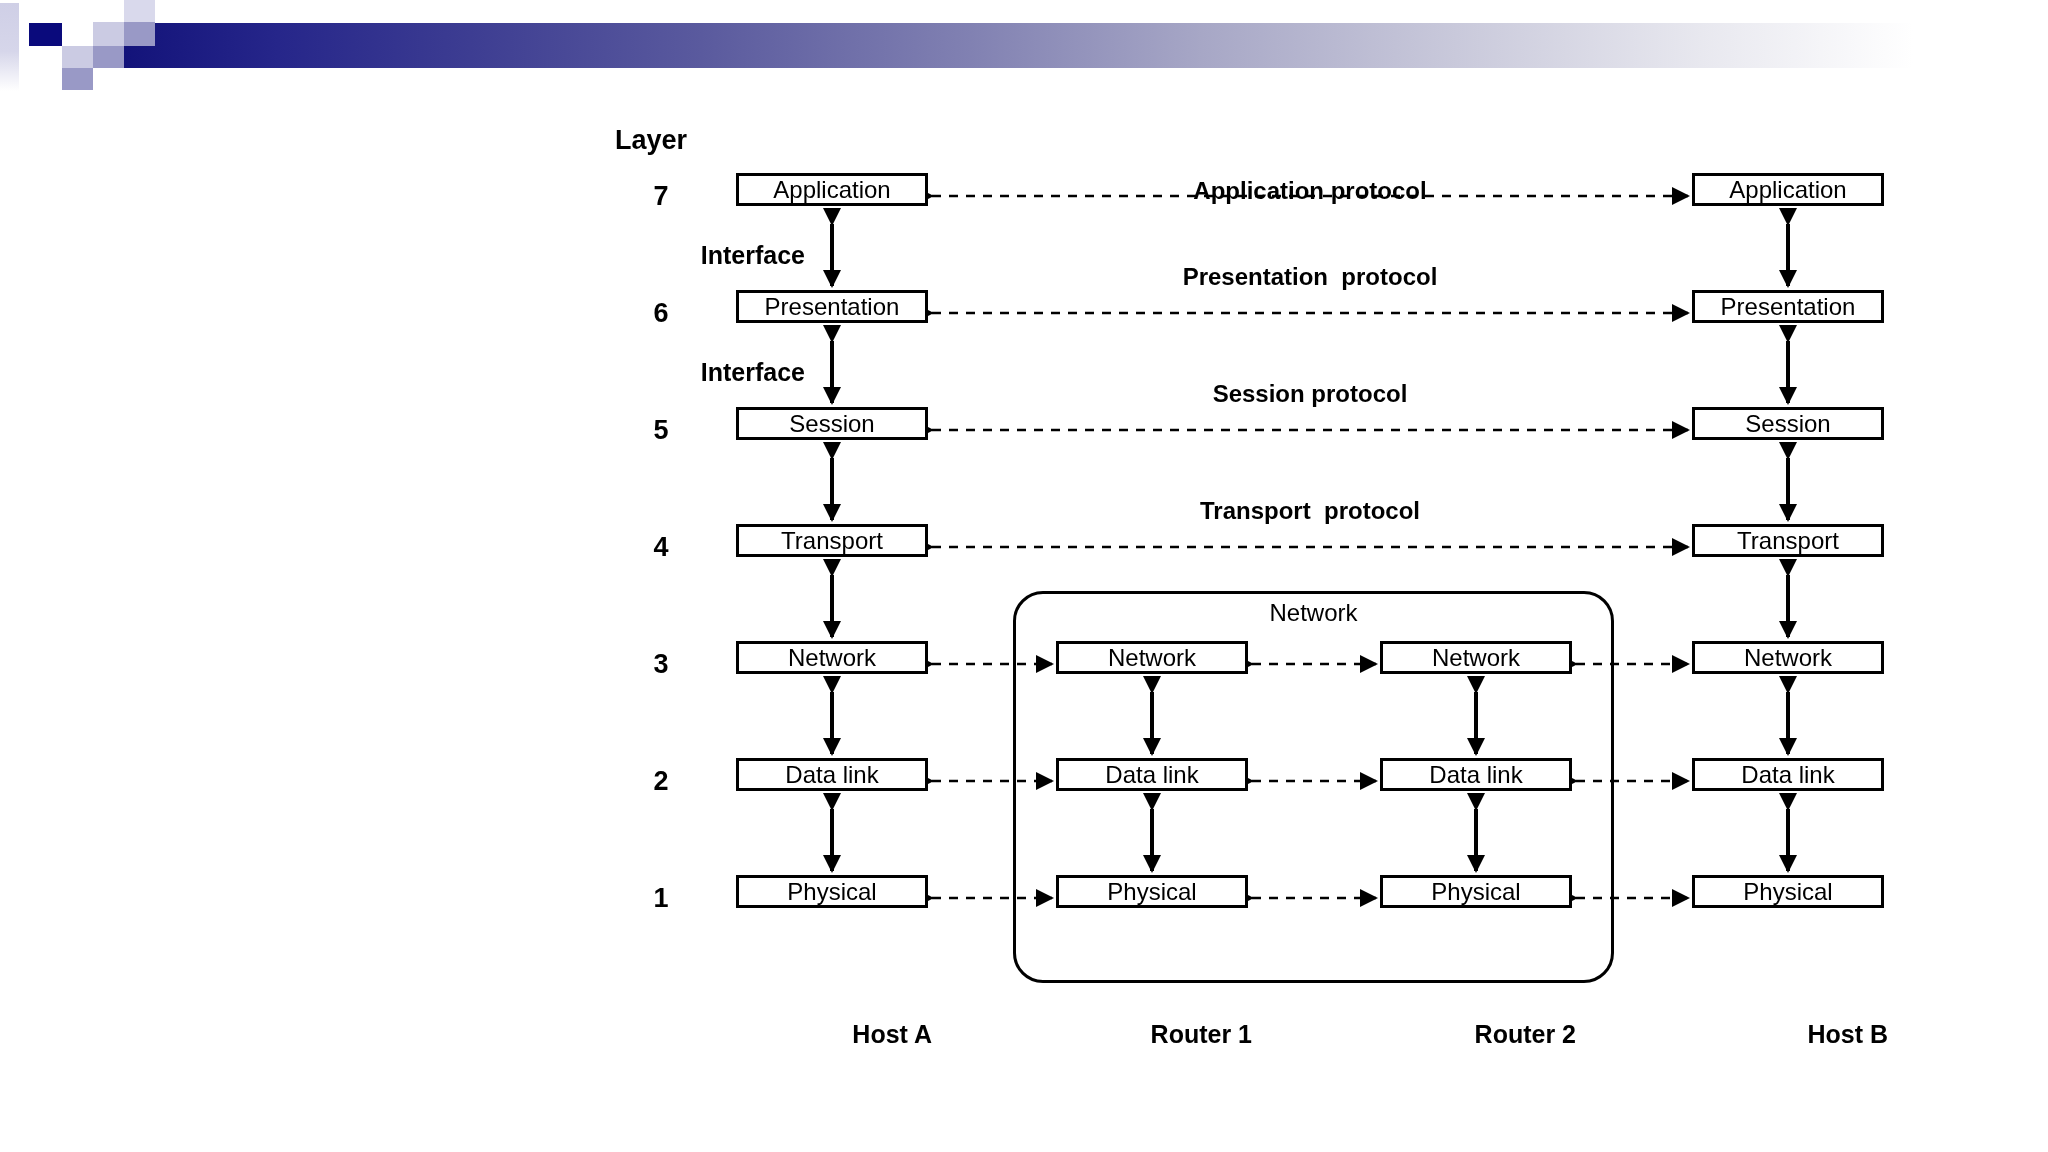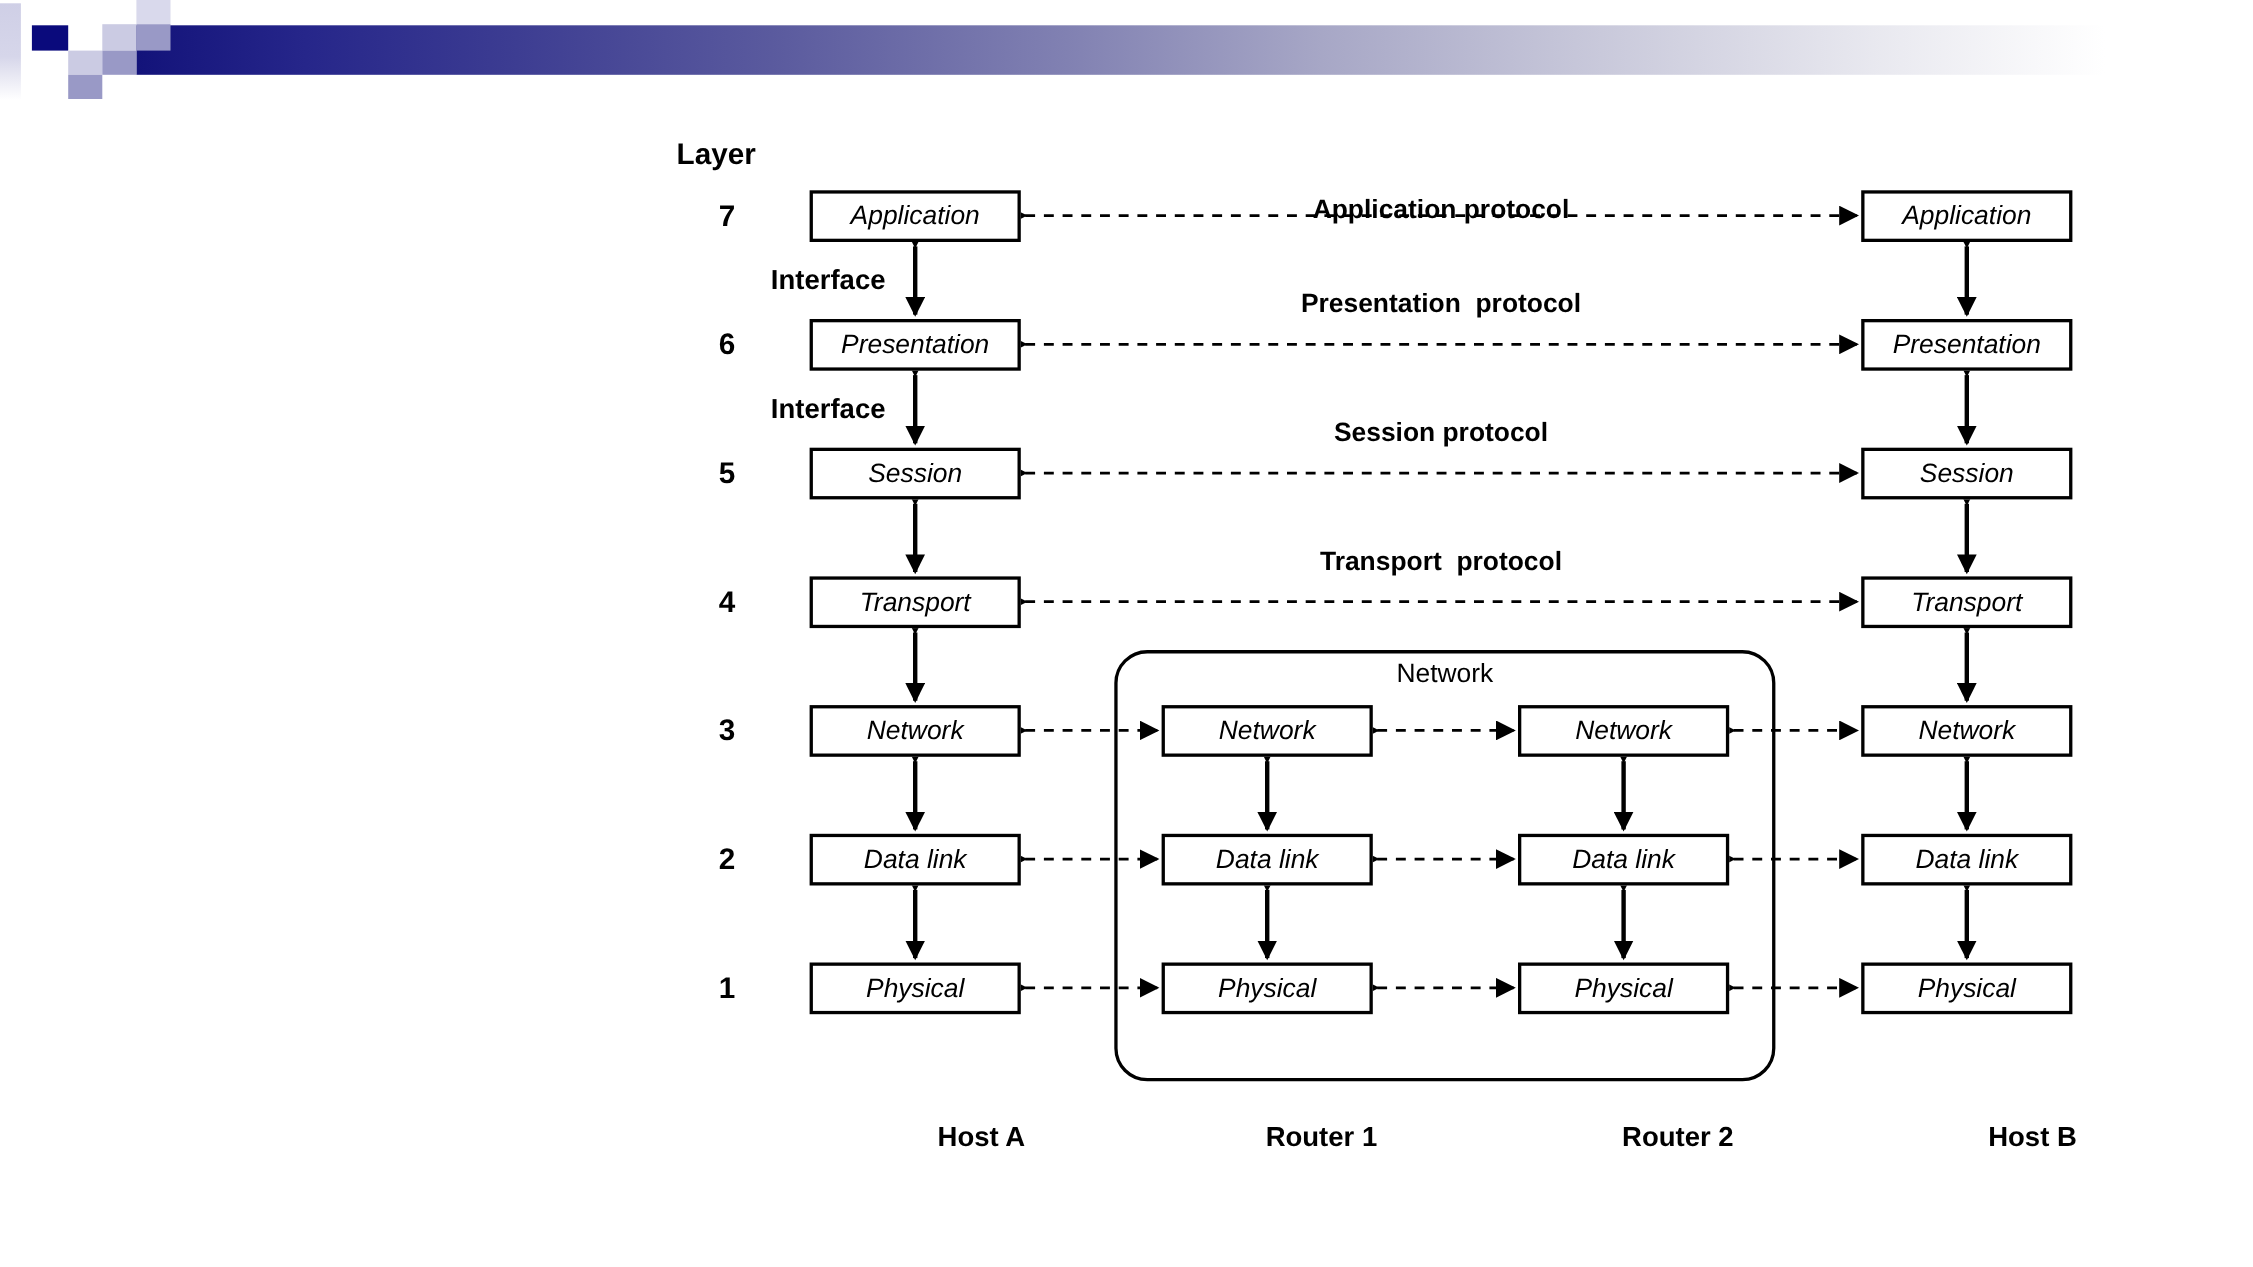--- a/index.html
+++ b/index.html
@@ -10,22 +10,22 @@
   .bar{left:124px;top:23px;width:1924px;height:45px;
        background:linear-gradient(90deg,#13137a 0%,#26268a 8%,#3d3d92 18%,#5a5a9e 30%,
                   #8181b2 44%,#a7a7c6 56%,#c6c6d9 68%,#e8e8ef 82%,#ffffff 93%);}
   .strip{left:0;top:3px;width:19px;height:88px;
          background:linear-gradient(180deg,#cfcfe6 0%,#d6d6ea 55%,#ffffff 100%);}
   .sq{width:31px;height:22px;}
   
   .title{left:113px;top:146px;font-size:102px;font-weight:bold;color:#1b1b87;
          line-height:1.02;letter-spacing:-1px;white-space:pre;}
   
-  .box{width:192px;height:47px;border:3px solid #000;background:#fff;box-sizing:border-box;
-       display:flex;align-items:center;justify-content:center;font-size:24px;font-style:italic;}
+  .box{width:192px;height:33px;border:3px solid #000;background:#fff;box-sizing:border-box;
+       display:flex;align-items:center;justify-content:center;font-size:24px;}
   .lnum{width:60px;text-align:center;font-size:27px;font-weight:bold;}
   .layerlbl{left:615px;top:125px;width:90px;text-align:left;font-size:27px;font-weight:bold;}
   .iface{left:690px;width:115px;text-align:right;font-size:25px;font-weight:bold;}
   .proto{left:1010px;width:600px;text-align:center;font-size:24px;font-weight:bold;white-space:pre;}
   .netgroup{left:1013px;top:591px;width:601px;height:392px;border:3px solid #000;
             border-radius:30px;box-sizing:border-box;background:transparent;}
   .netgrouplbl{left:1013px;top:599px;width:601px;text-align:center;font-size:24px;}
   .collbl{width:200px;text-align:right;font-size:25px;font-weight:bold;top:1020px;}
   svg{position:absolute;left:0;top:0;}
 </style>

